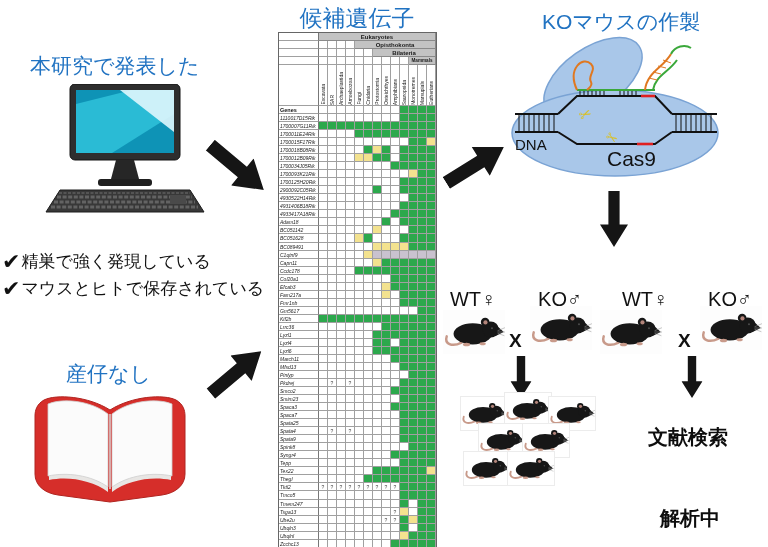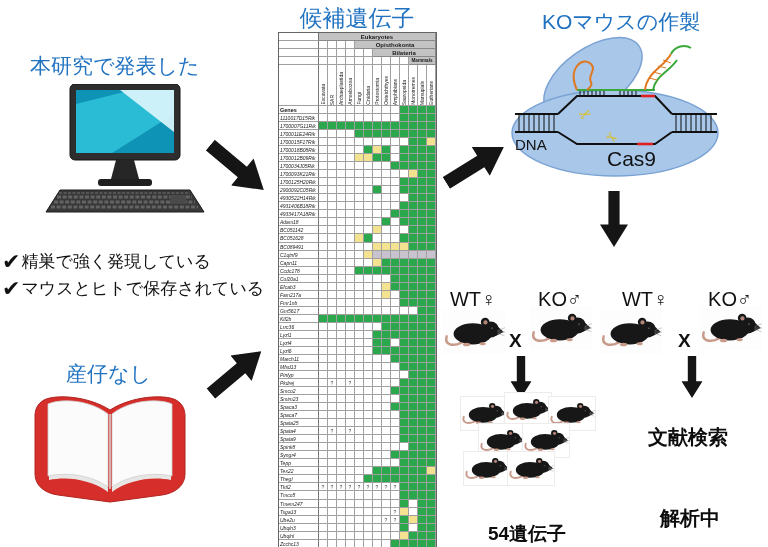--- a/index.html
+++ b/index.html
@@ -1209,17 +1209,16 @@
   <svg class="pup" style="left:522px;top:423px" width="46" height="33" viewBox="0 0 100 70">
       <use href="#mouse"></use>
     </svg>
   <svg class="pup" style="left:463px;top:451px" width="46" height="33" viewBox="0 0 100 70">
       <use href="#mouse"></use>
     </svg>
   <svg class="pup" style="left:507px;top:451px" width="46" height="33" viewBox="0 0 100 70">
       <use href="#mouse"></use>
     </svg>
 
-  <div class="restext" id="pub2">54遺伝子</div>
   <div class="restext" id="nooff">文献検索</div>
   <div class="restext" id="anal">解析中</div>
 
 </div>
 
 </body></html>

